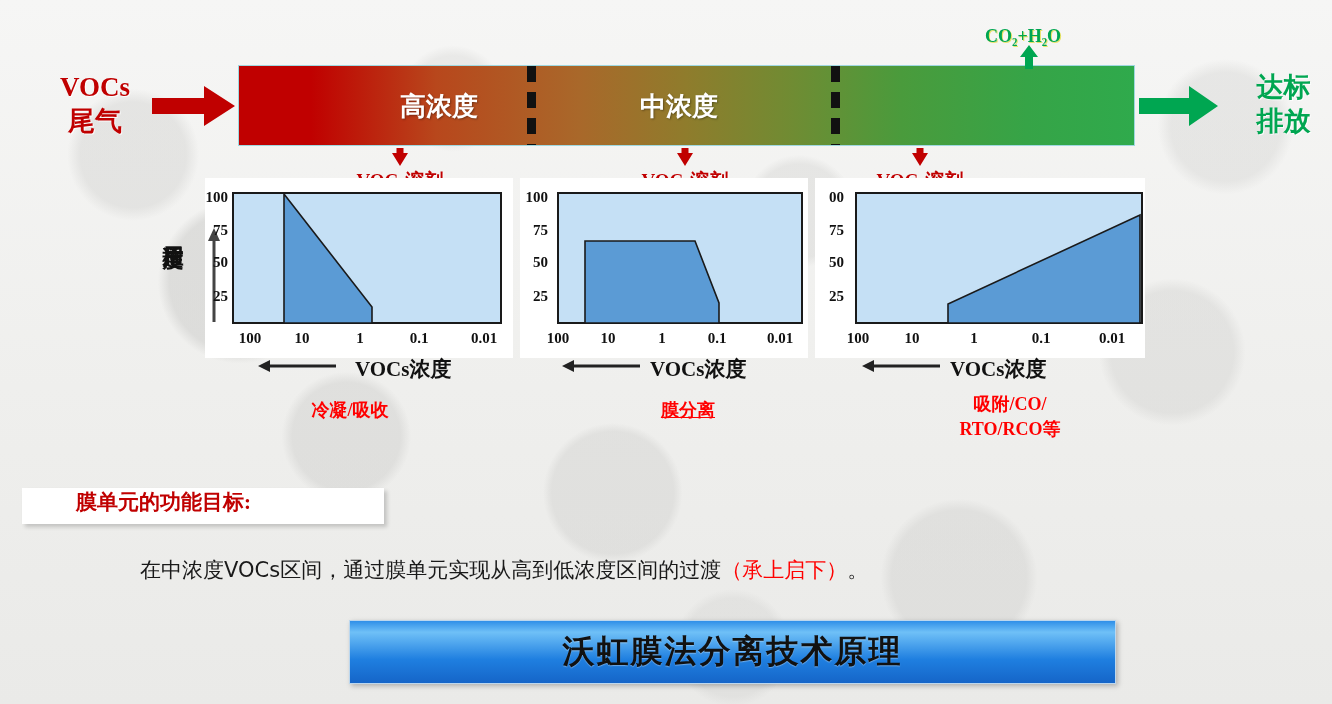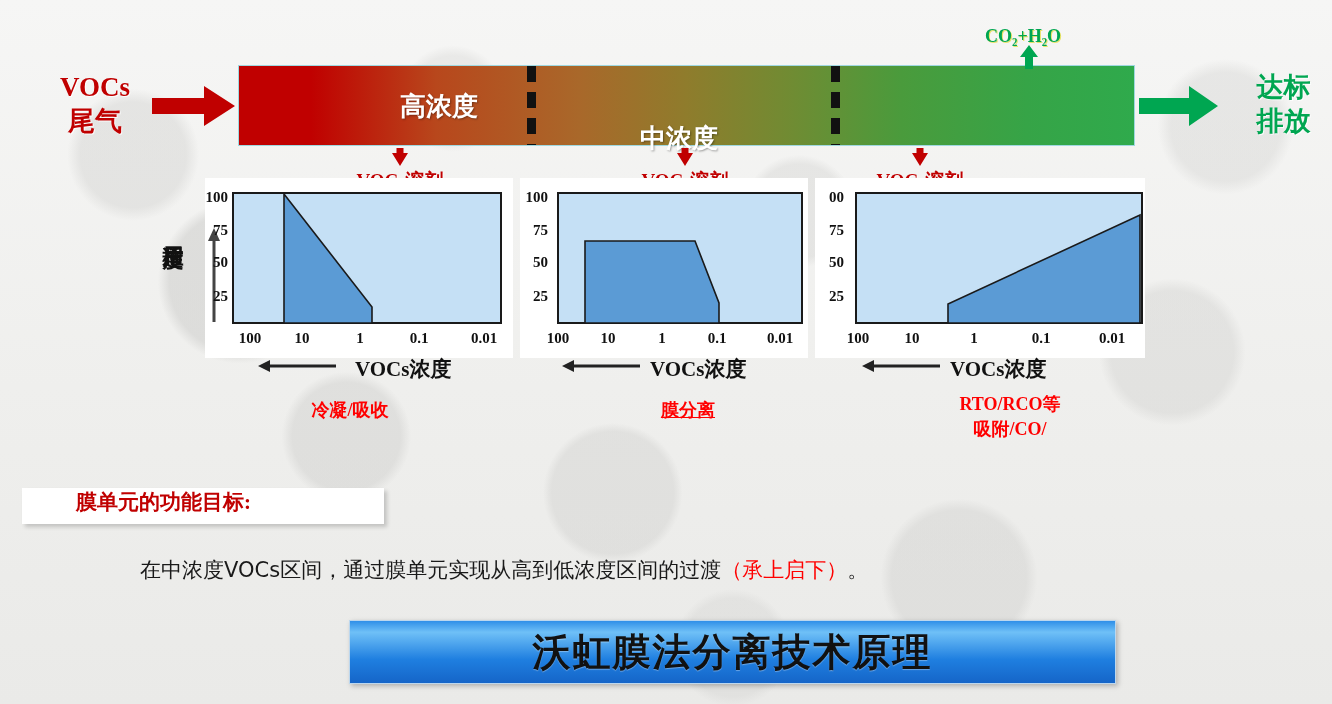--- a/index.html
+++ b/index.html
@@ -96,42 +96,42 @@
 
   
   #banner{
     position:absolute;left:349px;top:620px;width:765px;height:62px;
     background:linear-gradient(180deg,#2f8fe8 0%, #6fc0f7 18%, #1f7fe0 62%, #1565c8 100%);
     border:1.5px solid #bcd7ee;
     display:flex;align-items:center;justify-content:center;
     box-shadow:2px 2px 5px rgba(0,0,0,.25);
   }
   #banner span{
-    font-family:"DejaVu Sans",sans-serif;font-weight:bold;font-size:38px;color:#111;
+    font-family:"DejaVu Sans",sans-serif;font-weight:bold;font-size:32px;color:#111;
     letter-spacing:2px;text-shadow:0 1px 1px rgba(255,255,255,.35);
   }
 </style>
 </head>
 <body>
 
 <div id="slide">
 
   <div id="vocs-in">
     <div>VOCs</div>
     <div>尾气</div>
   </div>
 
   <svg id="in-arrow" width="84" height="40">
     <path d="M0,12 L52,12 L52,0 L83,20 L52,40 L52,28 L0,28 Z" fill="#c00000"></path>
   </svg>
 
   <div id="grad-bar">
     <div class="band-label" style="left:90px;width:220px;">高浓度</div>
     <div class="divider" style="left:288px;"></div>
-    <div class="band-label" style="left:330px;width:220px;margin-top:32px;">中浓度</div>
+    <div class="band-label" style="left:330px;width:220px;">中浓度</div>
     <div class="divider" style="left:592px;"></div>
   </div>
 
   <div id="co2">CO₂+H₂O</div>
   <svg id="co2-arrow" width="20" height="24">
     <path d="M10,0 L19,12 L14,12 L14,24 L6,24 L6,12 L1,12 Z" fill="#00a651"></path>
   </svg>
 
   <svg id="out-arrow" width="80" height="40">
     <path d="M0,12 L50,12 L50,0 L79,20 L50,40 L50,28 L0,28 Z" fill="#00a651"></path>
@@ -242,22 +242,22 @@
   <div class="xnum" style="left:962px;top:330px;width:24px;">1</div>
   <div class="xnum" style="left:1022px;top:330px;width:38px;">0.1</div>
   <div class="xnum" style="left:1088px;top:330px;width:48px;">0.01</div>
 
   <svg style="position:absolute;left:862px;top:358px;" width="80" height="16">
     <path d="M0,8 L12,2 L12,14 Z" fill="#222"></path>
       <rect x="10" y="6.5" width="68" height="3" fill="#222"></rect>
   </svg>
   <div class="xtitle" style="left:950px;top:355px;">VOCs浓度</div>
   <div class="method" style="left:910px;top:392px;width:200px;">
+    <div>吸附/CO/</div>
     <div>RTO/RCO等</div>
-    <div>吸附/CO/</div>
   </div>
 
   <div id="goal-box">
     <span>膜单元的功能目标:</span>
   </div>
 
   <div id="goal-text">
     <span>在中浓度VOCs区间，通过膜单元实现从高到低浓度区间的过渡</span><span class="hl">（承上启下）</span><span>。</span>
   </div>
 

